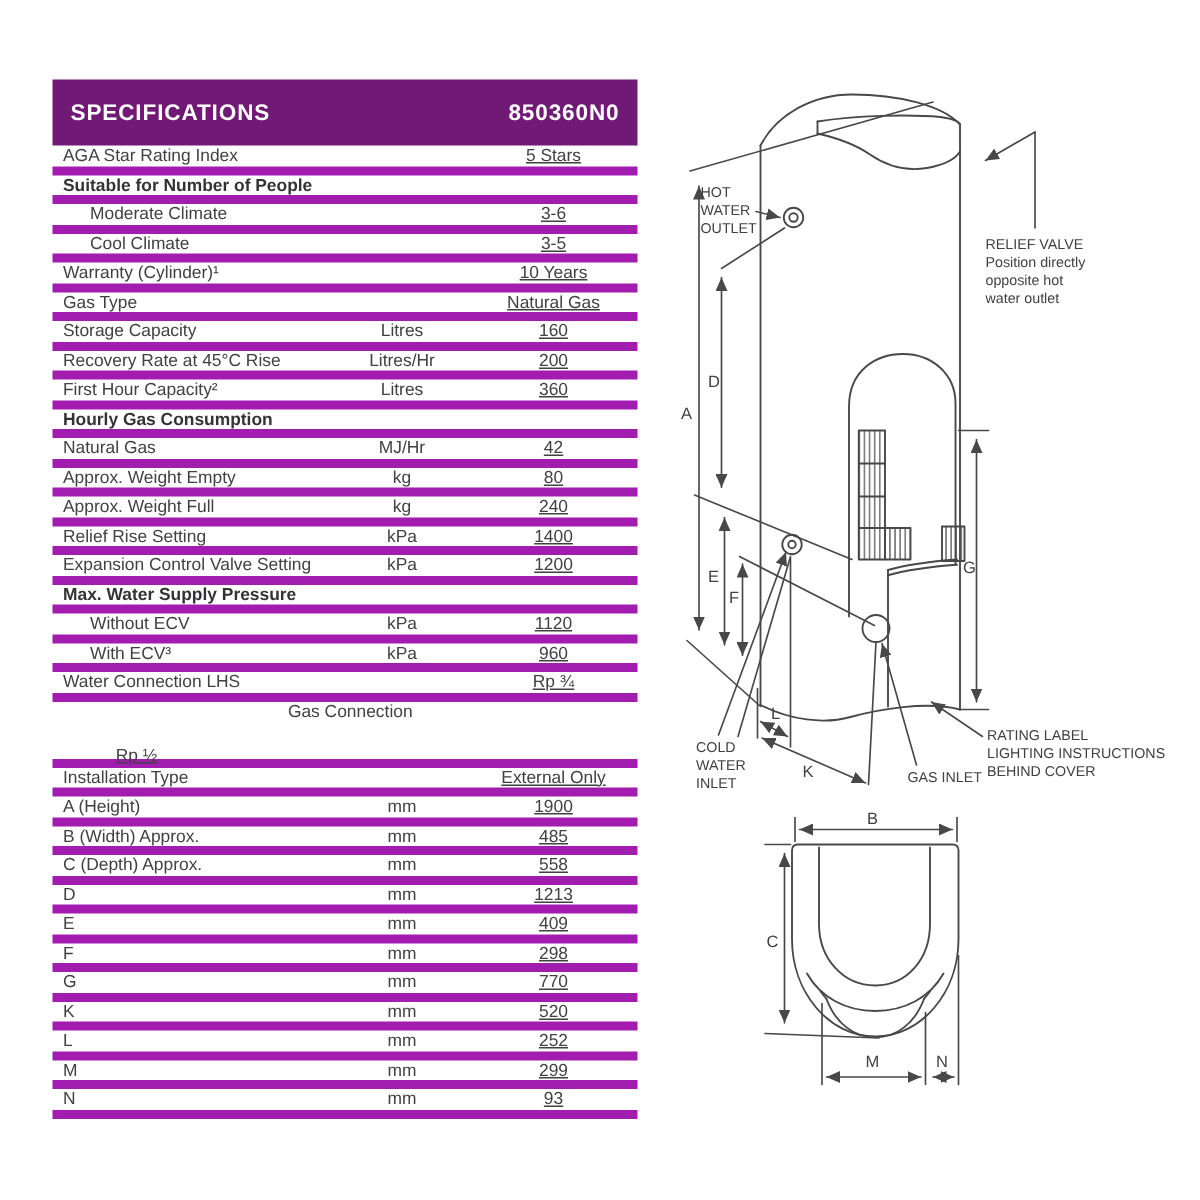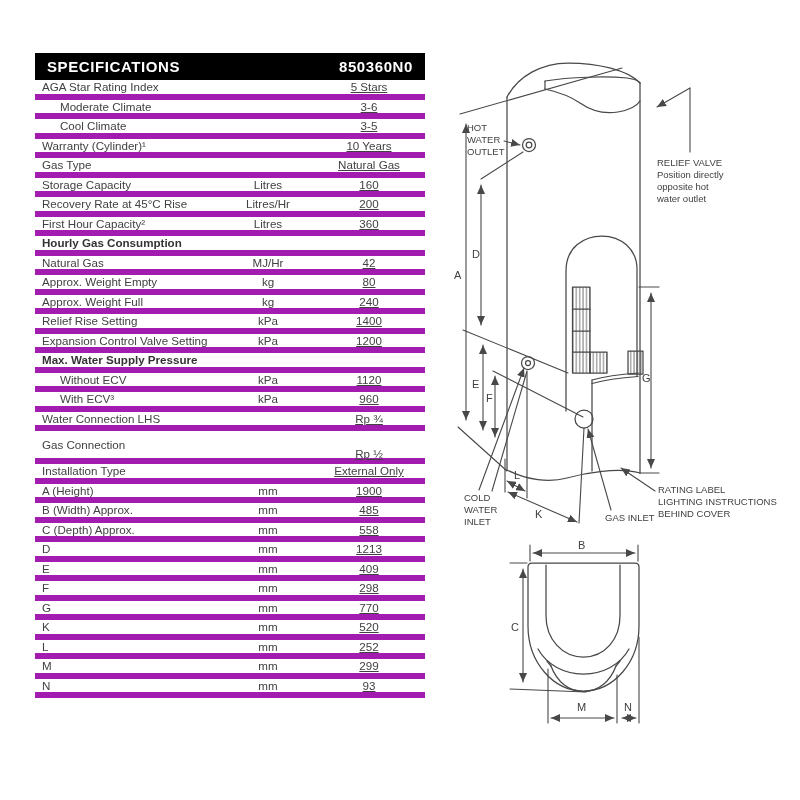--- a/index.html
+++ b/index.html
@@ -1,30 +1,30 @@
 <!DOCTYPE html>
 <html><head>
 <meta charset="utf-8">
 <style>
   html,body{margin:0;padding:0;}
   body{width:800px;height:800px;background:#ffffff;font-family:"Liberation Sans",sans-serif;}
   .page{position:relative;width:800px;height:800px;overflow:hidden;background:#fff;}
 
   .spec-table{position:absolute;left:35px;top:53px;width:390px;}
-  .spec-header{height:27px;background:#000000;color:#ffffff;display:flex;justify-content:space-between;
+  .spec-header{height:44px;background:#701a75;color:#ffffff;display:flex;justify-content:space-between;
     align-items:center;padding:0 12px;font-size:15px;font-weight:bold;letter-spacing:.6px;box-sizing:border-box;}
   .rows{width:100%;}
   .row{display:flex;align-items:center;height:19.5px;border-bottom:6px solid #a21caf;
     box-sizing:border-box;font-size:11.6px;color:#414143;}
   .row .label{flex:1;padding-left:7px;white-space:nowrap;}
   .row.indent .label{padding-left:25px;}
   .row.section .label{font-weight:bold;color:#333335;}
   .row .unit{width:90px;text-align:center;}
   .row .value{width:112px;text-align:center;text-decoration:underline;}
-  .row.tall{height:33px;}
+  .row.tall{height:44px;flex-direction:column;}
   .row.tall .value{align-self:flex-start;padding-top:16px;}
 
   .diagram{position:absolute;left:440px;top:40px;width:360px;height:720px;}
   .diagram text{fill:#414143;font-family:"Liberation Sans",sans-serif;font-size:9.5px;}
   .diagram text.dim{font-size:11px;}
 </style>
 </head>
 <body>
 
 <div class="page">
@@ -32,20 +32,25 @@
   <div class="spec-table">
     <div class="spec-header">
       <span>SPECIFICATIONS</span>
       <span>850360N0</span>
     </div>
     <div class="rows" id="rows">
         <div class="row">
           <span class="label">AGA Star Rating Index</span>
           <span class="unit"></span>
           <span class="value">5 Stars</span>
+        </div>
+        <div class="row section">
+          <span class="label">Suitable for Number of People</span>
+          <span class="unit"></span>
+          <span class="value"></span>
         </div>
         <div class="row indent">
           <span class="label">Moderate Climate</span>
           <span class="unit"></span>
           <span class="value">3-6</span>
         </div>
         <div class="row indent">
           <span class="label">Cool Climate</span>
           <span class="unit"></span>
           <span class="value">3-5</span>

